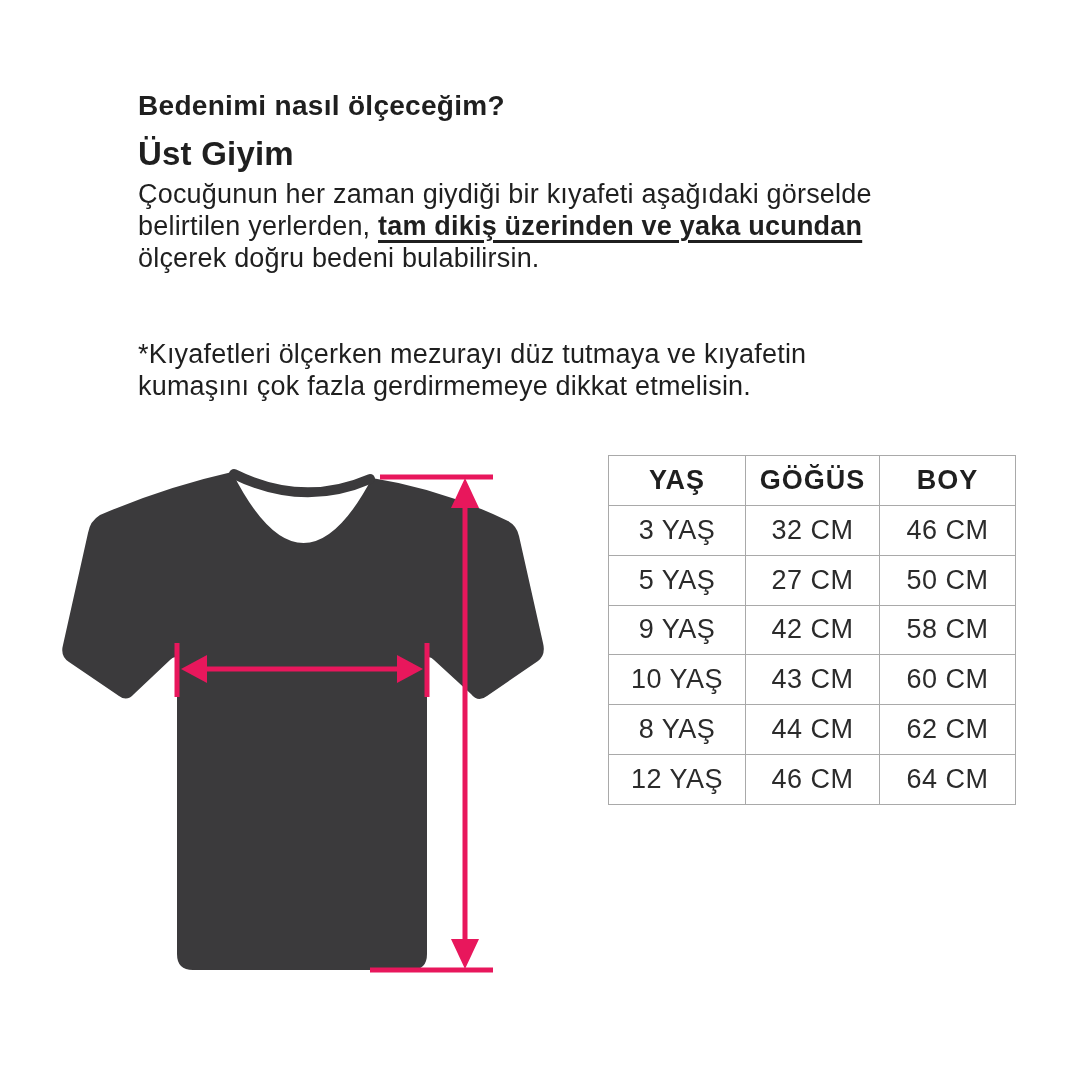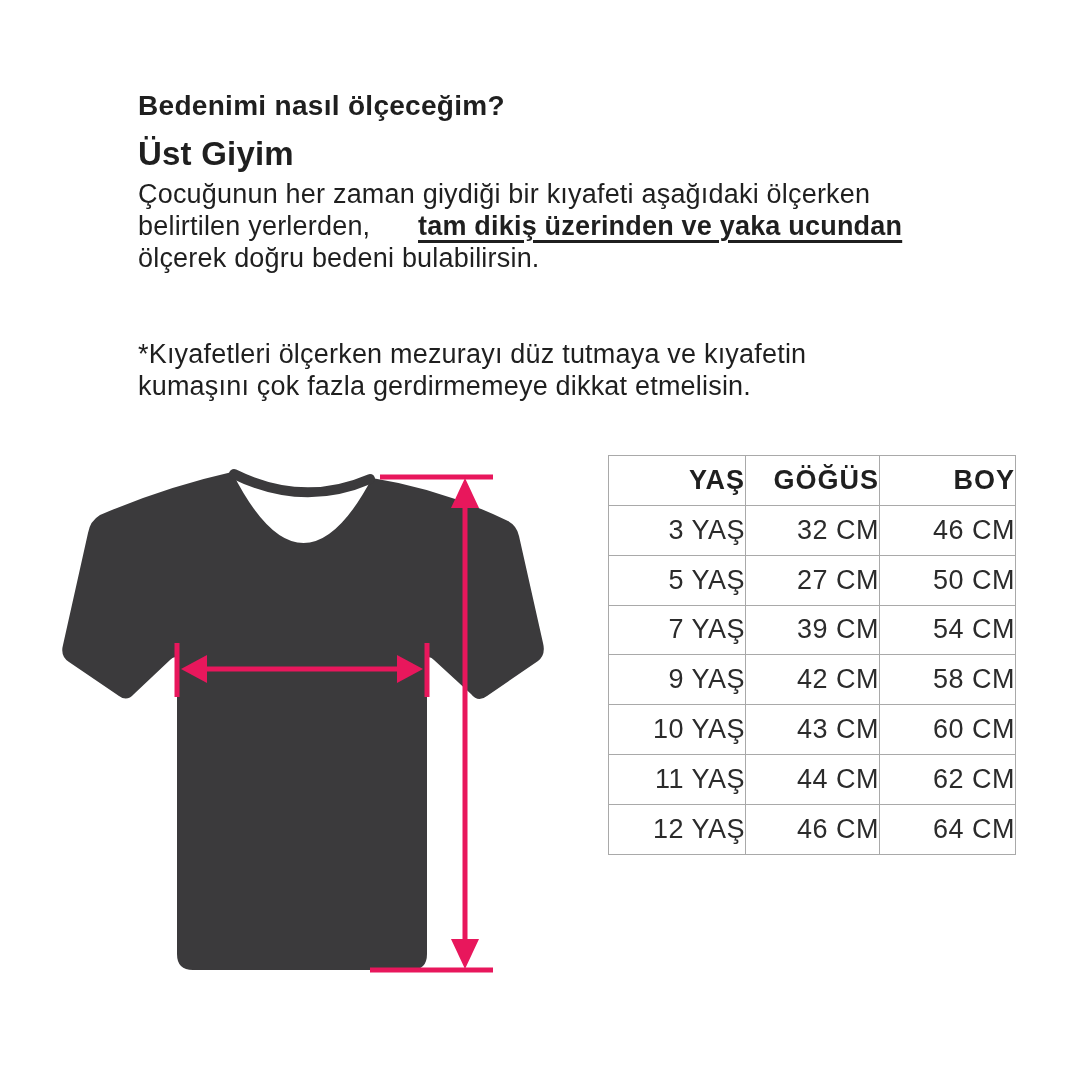--- a/index.html
+++ b/index.html
@@ -9,48 +9,48 @@
   body{width:1080px;height:1080px;background:var(--bg);
        font-family:"Liberation Sans", sans-serif; color:var(--text);}
   .page{position:relative;width:1080px;height:1080px;overflow:hidden;}
 
   .title{position:absolute;left:138px;top:71px;font-size:28px;font-weight:700;letter-spacing:.3px;}
 
   .intro{position:absolute;left:138px;top:135px;width:830px;}
   .intro h2{margin:0;font-size:33px;font-weight:700;letter-spacing:.2px;}
   .textline{font-size:27px;line-height:32px;letter-spacing:.2px;white-space:nowrap;}
   .intro .lines{margin-top:5px;}
-  .bold-u{font-weight:700;text-decoration:underline;text-decoration-thickness:3px;text-underline-offset:5px;margin-left:40px;}
+  .bold-u{font-weight:700;text-decoration:underline;text-decoration-thickness:3px;text-underline-offset:5px;}
 
   .note{position:absolute;left:138px;top:300px;width:830px;margin-top:38px;}
 
   .tshirt-wrap{position:absolute;left:50px;top:445px;width:510px;height:540px;}
   .shirt-fill{fill:var(--shirt);}
   .collar-stroke{stroke:var(--shirt);stroke-width:10;fill:none;stroke-linecap:round;}
   .accent-line{stroke:var(--accent);stroke-width:5;}
   .accent-fill{fill:var(--accent);}
 
   table.size{position:absolute;left:608px;top:455px;width:407px;border-collapse:collapse;table-layout:fixed;}
-  table.size th, table.size td{border:1px solid var(--tableBorder);text-align:right;vertical-align:middle;
+  table.size th, table.size td{border:1px solid var(--tableBorder);text-align:center;vertical-align:middle;
       font-size:27px;color:#2b2b2b;padding:0;}
   table.size th{font-weight:700;letter-spacing:1px;height:49px;color:var(--text);}
   table.size td{font-weight:400;letter-spacing:.5px;height:48.8px;}
   col.c1{width:137px;} col.c2{width:134px;} col.c3{width:136px;}
 </style>
 </head>
 <body>
 
 <div class="page">
 
   <h1 class="title">Bedenimi nasıl ölçeceğim?</h1>
 
   <div class="intro">
     <h2>Üst Giyim</h2>
     <div class="lines">
-      <div class="textline">Çocuğunun her zaman giydiği bir kıyafeti aşağıdaki ölçerken</div>
+      <div class="textline">Çocuğunun her zaman giydiği bir kıyafeti aşağıdaki görselde</div>
       <div class="textline"><span>belirtilen yerlerden, </span><span class="bold-u">tam dikiş üzerinden ve yaka ucundan</span></div>
       <div class="textline">ölçerek doğru bedeni bulabilirsin.</div>
     </div>
   </div>
 
   <div class="note">
     <div class="textline">*Kıyafetleri ölçerken mezurayı düz tutmaya ve kıyafetin</div>
     <div class="textline">kumaşını çok fazla gerdirmemeye dikkat etmelisin.</div>
   </div>
 
@@ -119,36 +119,31 @@
         <td>3 YAŞ</td>
         <td>32 CM</td>
         <td>46 CM</td>
       </tr>
       <tr>
         <td>5 YAŞ</td>
         <td>27 CM</td>
         <td>50 CM</td>
       </tr>
       <tr>
-        <td>7 YAŞ</td>
-        <td>39 CM</td>
-        <td>54 CM</td>
-      </tr>
-      <tr>
         <td>9 YAŞ</td>
         <td>42 CM</td>
         <td>58 CM</td>
       </tr>
       <tr>
         <td>10 YAŞ</td>
         <td>43 CM</td>
         <td>60 CM</td>
       </tr>
       <tr>
-        <td>11 YAŞ</td>
+        <td>8 YAŞ</td>
         <td>44 CM</td>
         <td>62 CM</td>
       </tr>
       <tr>
         <td>12 YAŞ</td>
         <td>46 CM</td>
         <td>64 CM</td>
       </tr>
     </tbody>
   </table>

